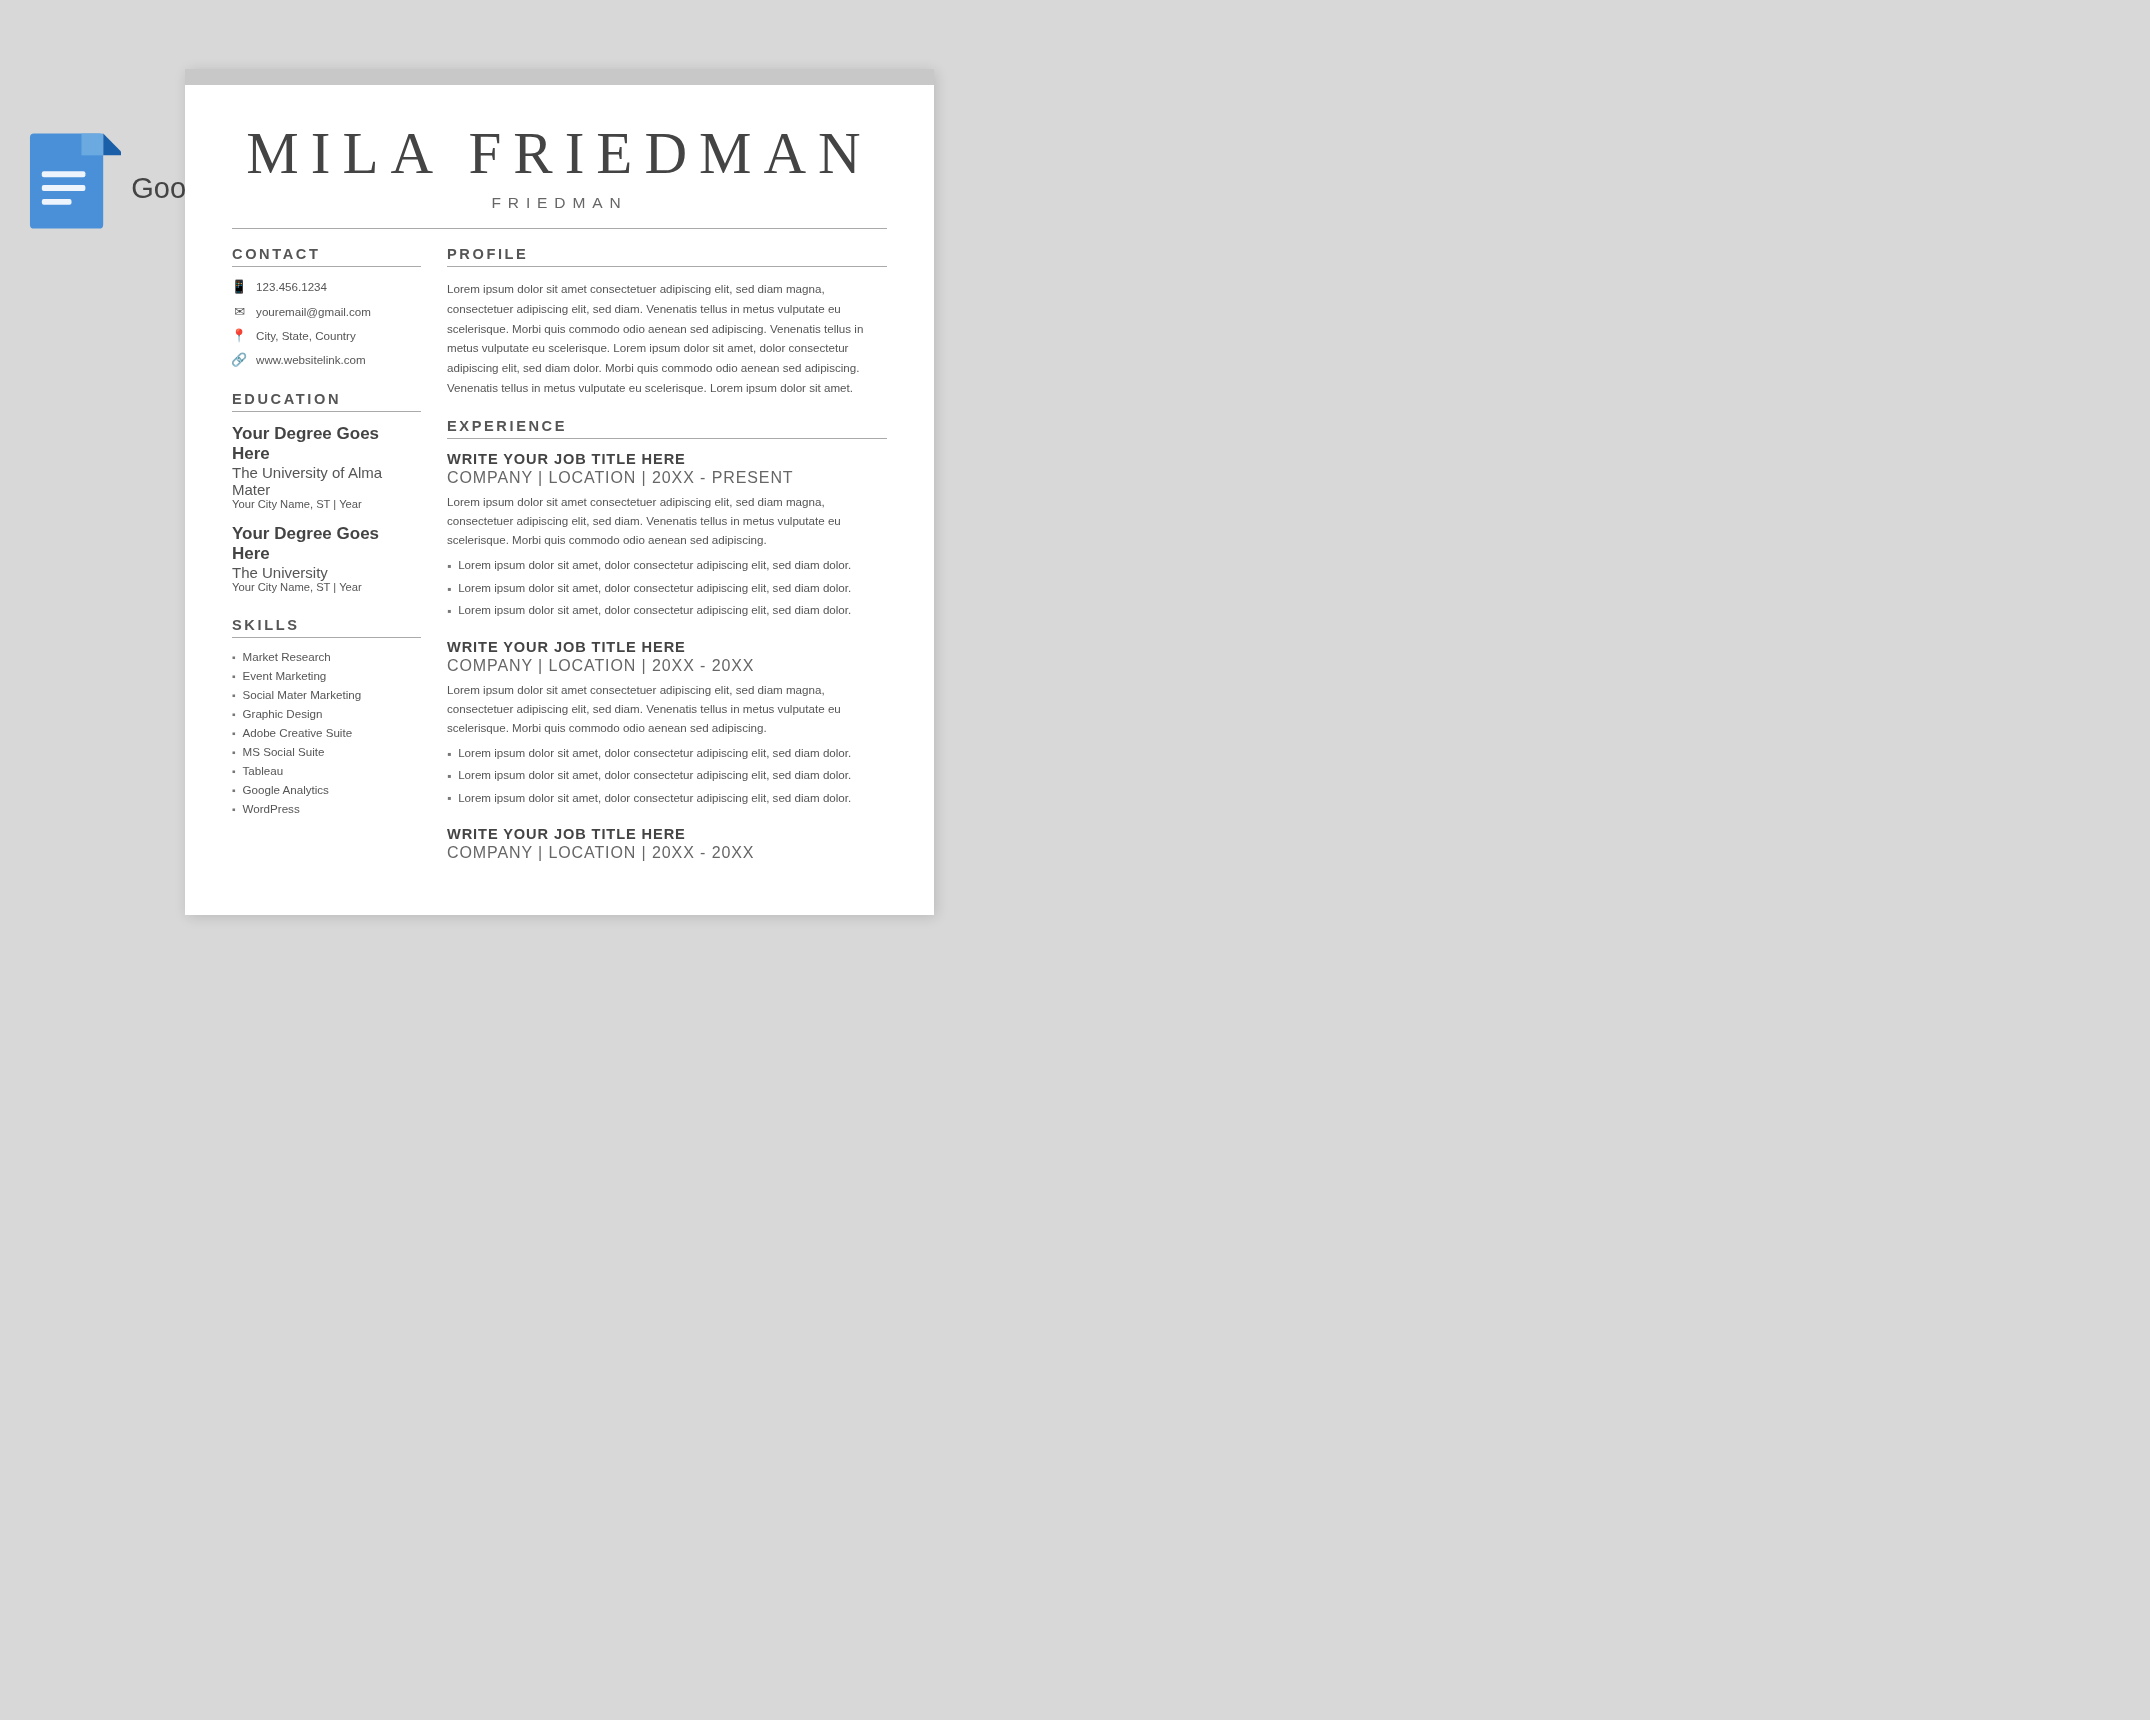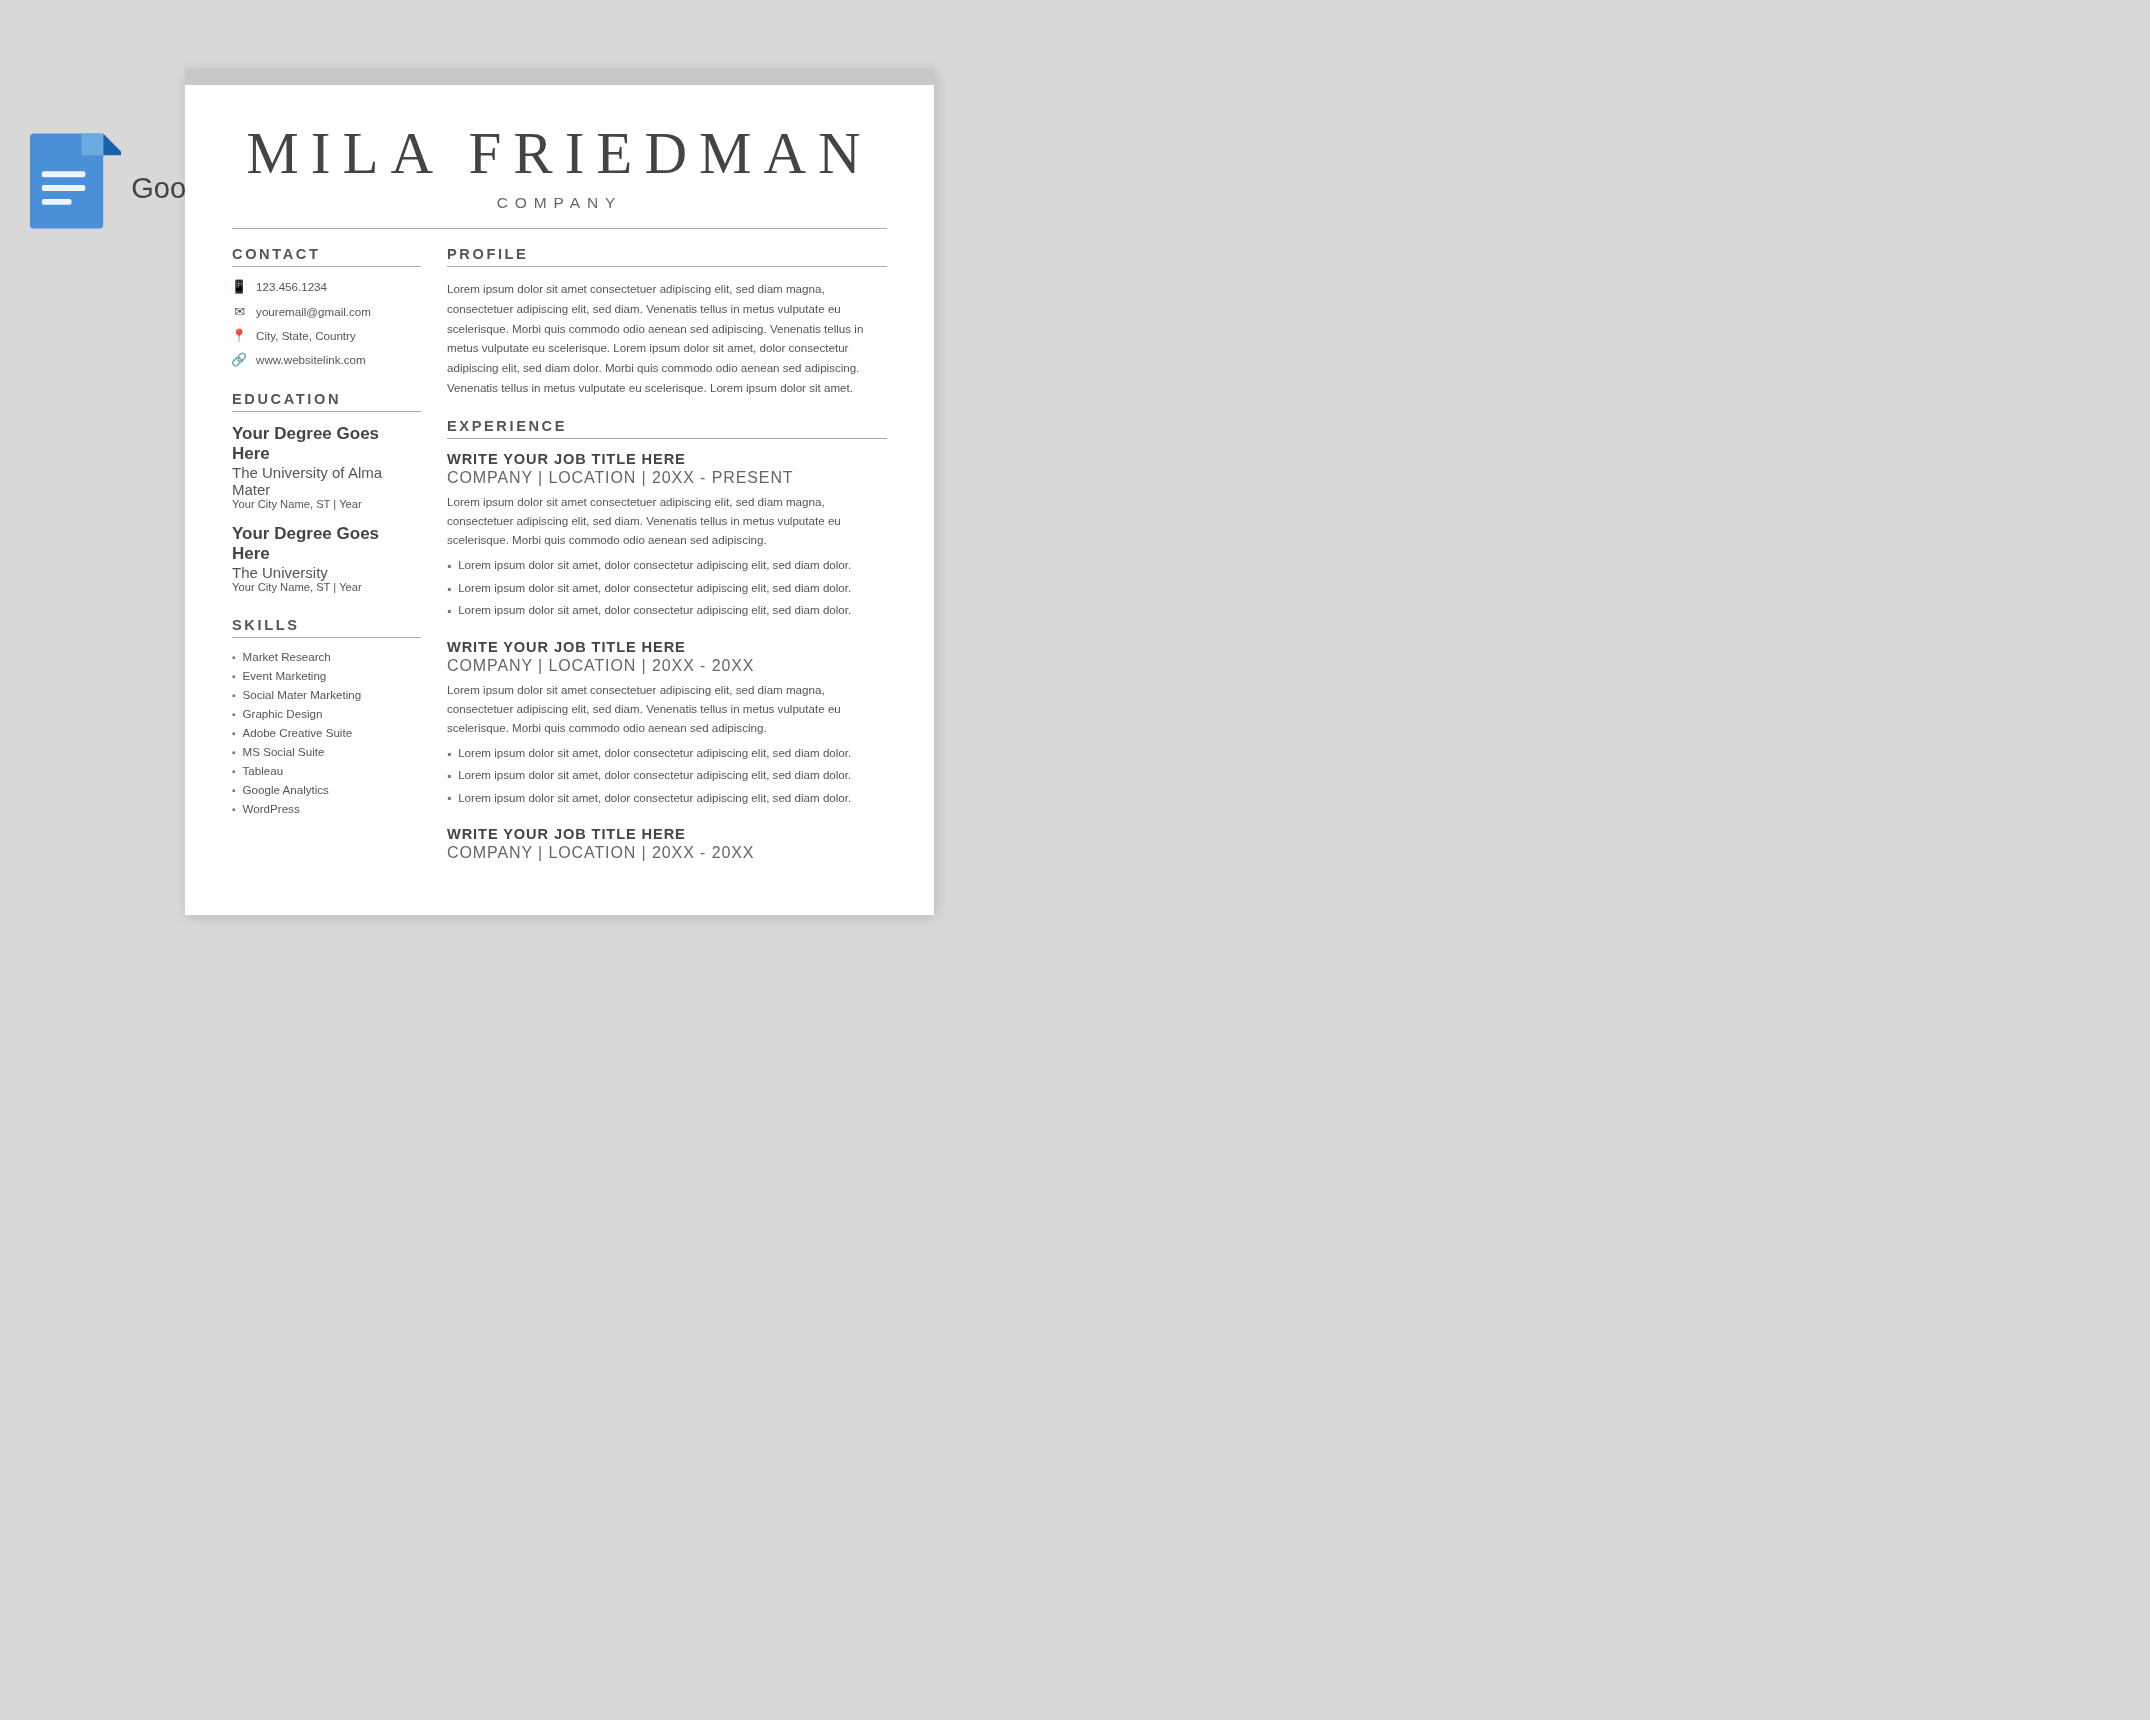--- a/index.html
+++ b/index.html
@@ -257,21 +257,21 @@
   </svg>
   <span class="gdocs-label">Google</span>
   <span class="gdocs-label">Docs</span>
 </div>
 
 <div class="resume-wrapper">
   <div class="resume-header-bar"></div>
   <div class="resume-body">
 
     <div class="resume-name">MILA  FRIEDMAN</div>
-    <div class="resume-title">COMPANY</div>
+    <div class="resume-title">FRIEDMAN</div>
     <hr class="name-divider">
 
     <div class="resume-columns">
 
       <div class="left-col">
 
         <div class="contact-section">
           <div class="section-header">CONTACT</div>
           <div class="contact-item">
             <span class="contact-icon">📱</span>

